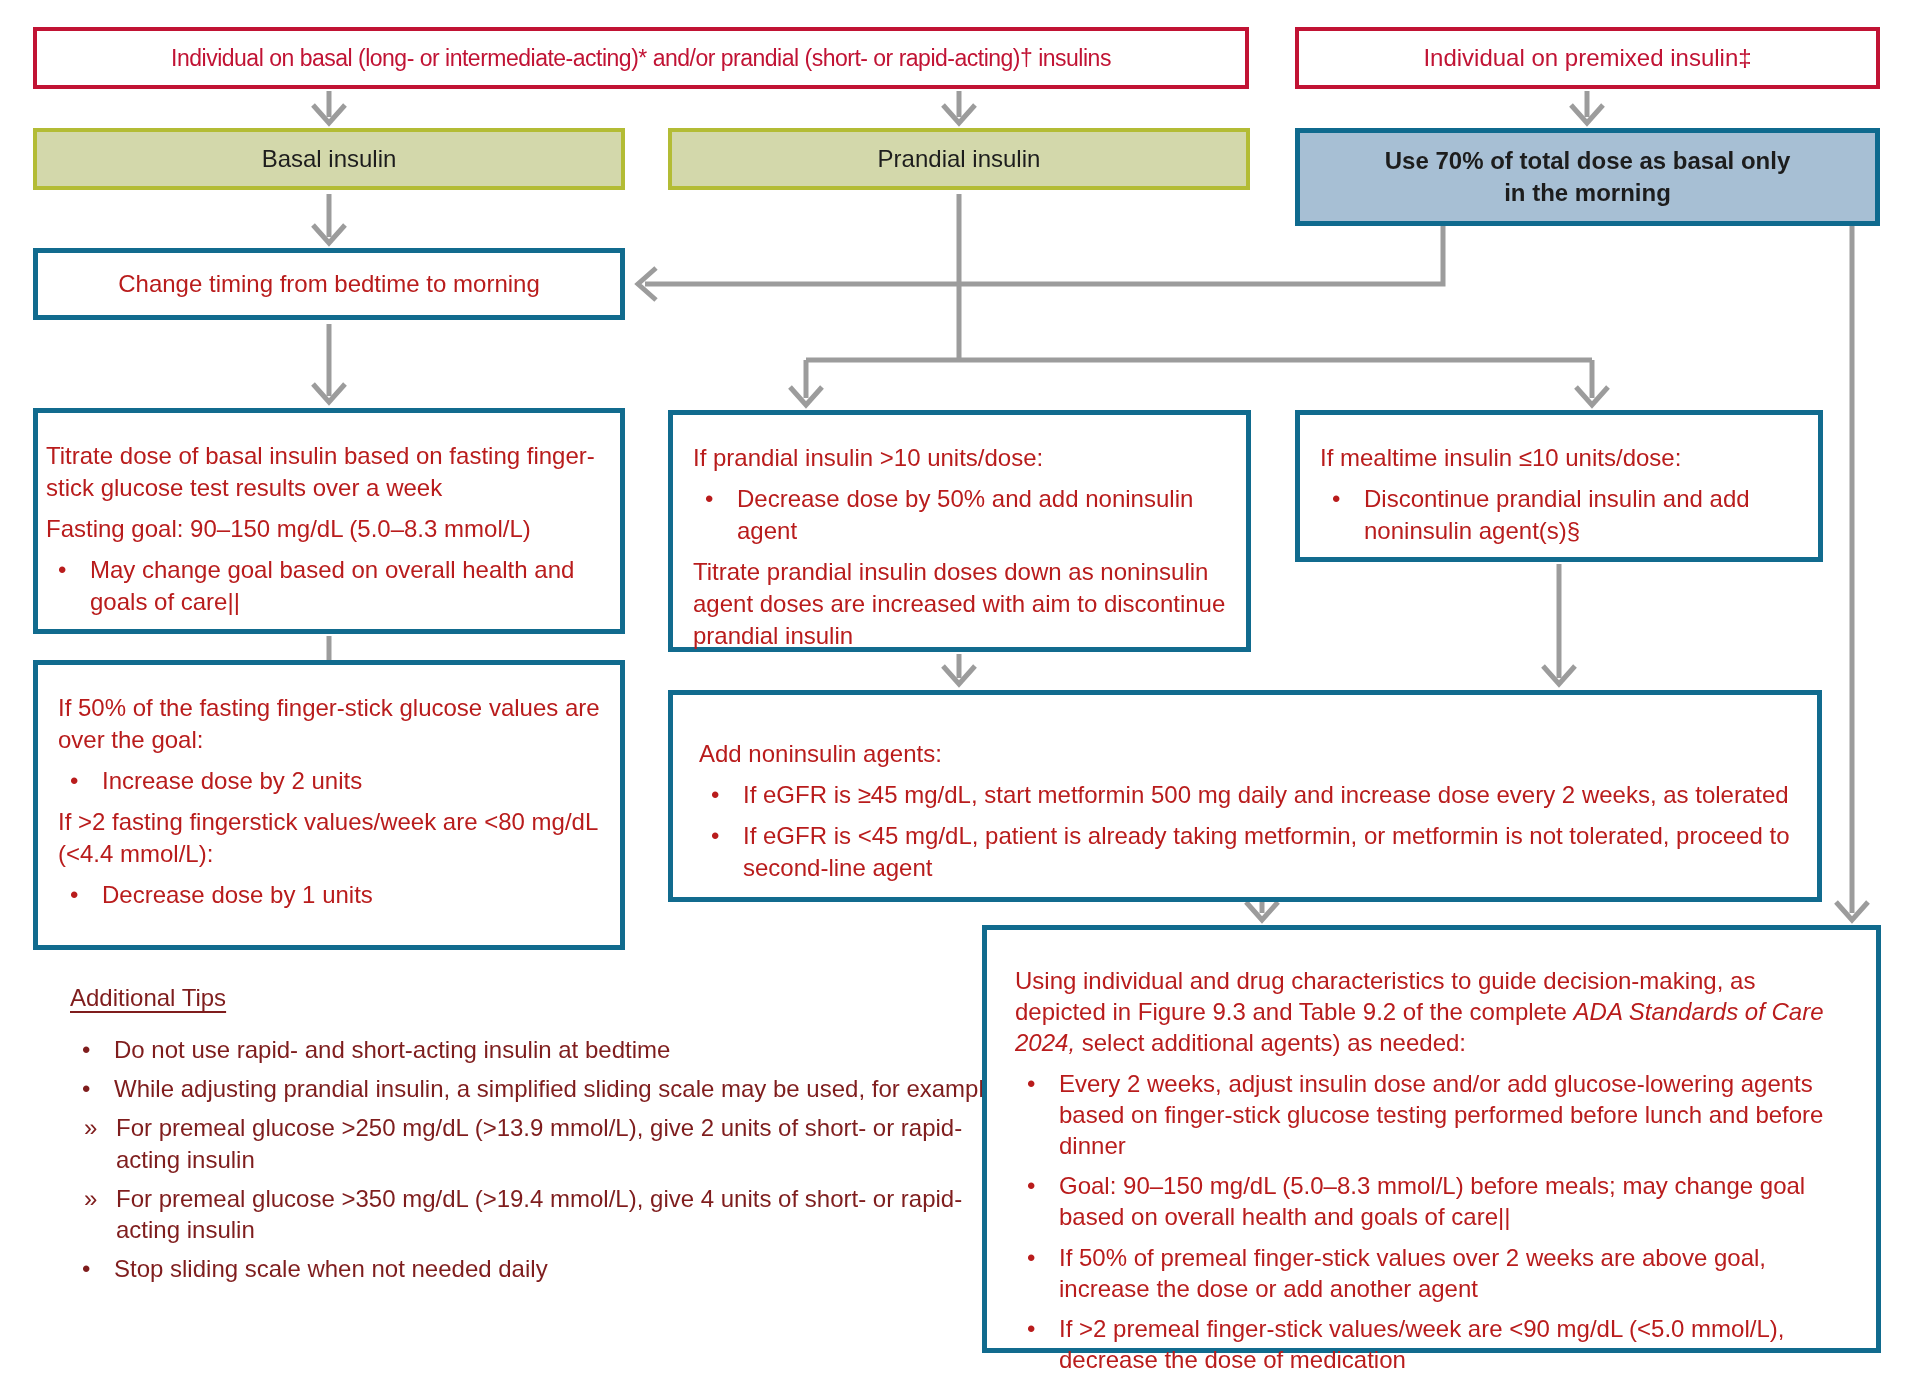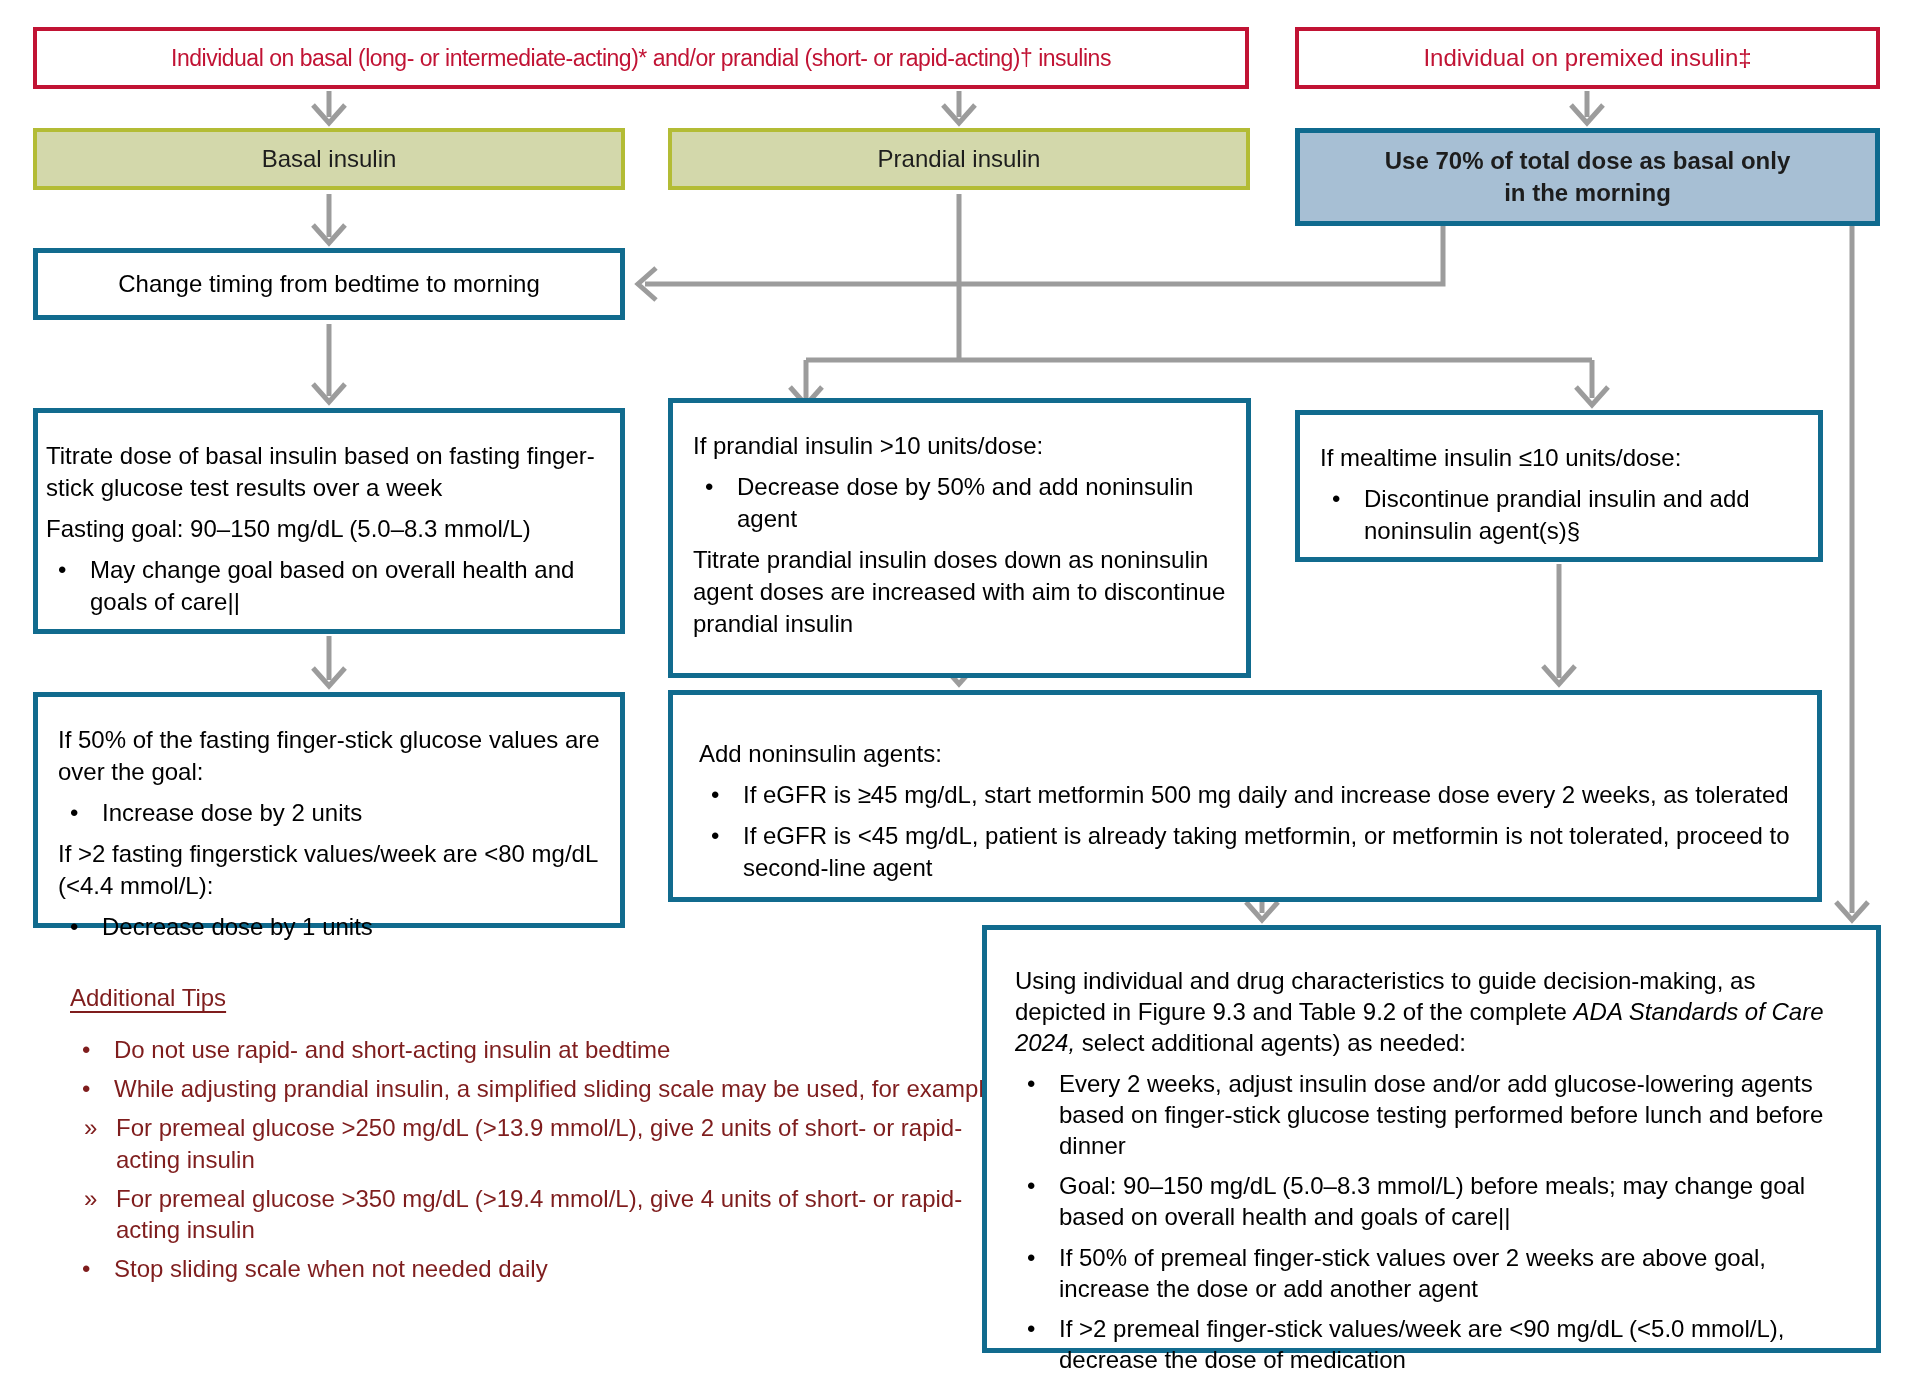--- a/index.html
+++ b/index.html
@@ -11,21 +11,21 @@
     color:#1d1d1d;
     overflow:hidden;
   }
   .box{position:absolute;box-sizing:border-box;background:#ffffff;}
   .flex-center{display:flex;align-items:center;justify-content:center;text-align:center;}
   .red-box{border:4px solid #c11334;color:#c11334;font-size:24px;}
   .red-box.wide{font-size:23px;letter-spacing:-0.5px;}
   .olive-box{border:4px solid #b3bc35;background:#d3d8ab;color:#1d1d1d;font-size:24px;}
   .blue-box{border:5px solid #0f6a8e;background:#a7bfd4;color:#1d1d1d;font-size:24px;line-height:1.35;}
   .blue-box .inner{max-width:420px;}
-  .teal-box{border:5px solid #116b8e;color:#000000;font-size:24px;line-height:1.33;padding:18px 20px;}
+  .teal-box{border:5px solid #116b8e;color:#b91c1c;font-size:24px;line-height:1.33;padding:18px 20px;}
   .teal-box.centered{display:flex;align-items:center;justify-content:center;text-align:center;padding:8px 14px;}
   .teal-box p{margin:9px 0;}
   .bullet-row{display:flex;margin:9px 0;}
   .marker{flex:0 0 44px;padding-left:12px;box-sizing:border-box;}
   .marker.sub-marker{flex:0 0 46px;padding-left:14px;}
   .bullet-text{flex:1 1 auto;}
   .indent-1{margin-left:44px;}
   .italic{font-style:italic;}
   
   #tips{position:absolute;left:38px;top:982px;width:940px;color:#7f1d1d;font-size:24px;line-height:1.33;margin-left:32px;}
@@ -117,38 +117,38 @@
 
   <div class="box teal-box" style="left:33px;top:408px;width:592px;height:226px;padding-left:8px;">
     <p>Titrate dose of basal insulin based on fasting finger-stick glucose test results over a week</p>
     <p>Fasting goal: 90–150 mg/dL (5.0–8.3 mmol/L)</p>
     <div class="bullet-row">
       <span class="marker">•</span>
       <span class="bullet-text">May change goal based on overall health and goals of care||</span>
     </div>
   </div>
 
-  <div class="box teal-box" style="left:668px;top:398px;width:583px;height:280px;">
+  <div class="box teal-box" style="left:668px;top:410px;width:583px;height:242px;">
     <p>If prandial insulin &gt;10 units/dose:</p>
     <div class="bullet-row">
       <span class="marker">•</span>
       <span class="bullet-text">Decrease dose by 50% and add noninsulin agent</span>
     </div>
     <p>Titrate prandial insulin doses down as noninsulin agent doses are increased with aim to discontinue prandial insulin</p>
   </div>
 
   <div class="box teal-box" style="left:1295px;top:410px;width:528px;height:152px;">
     <p>If mealtime insulin ≤10 units/dose:</p>
     <div class="bullet-row">
       <span class="marker">•</span>
       <span class="bullet-text">Discontinue prandial insulin and add noninsulin agent(s)§</span>
     </div>
   </div>
 
-  <div class="box teal-box" style="left:33px;top:692px;width:592px;height:236px;">
+  <div class="box teal-box" style="left:33px;top:660px;width:592px;height:290px;">
     <p>If 50% of the fasting finger-stick glucose values are over the goal:</p>
     <div class="bullet-row">
       <span class="marker">•</span>
       <span class="bullet-text">Increase dose by 2 units</span>
     </div>
     <p>If &gt;2 fasting fingerstick values/week are &lt;80 mg/dL (&lt;4.4 mmol/L):</p>
     <div class="bullet-row">
       <span class="marker">•</span>
       <span class="bullet-text">Decrease dose by 1 units</span>
     </div>

